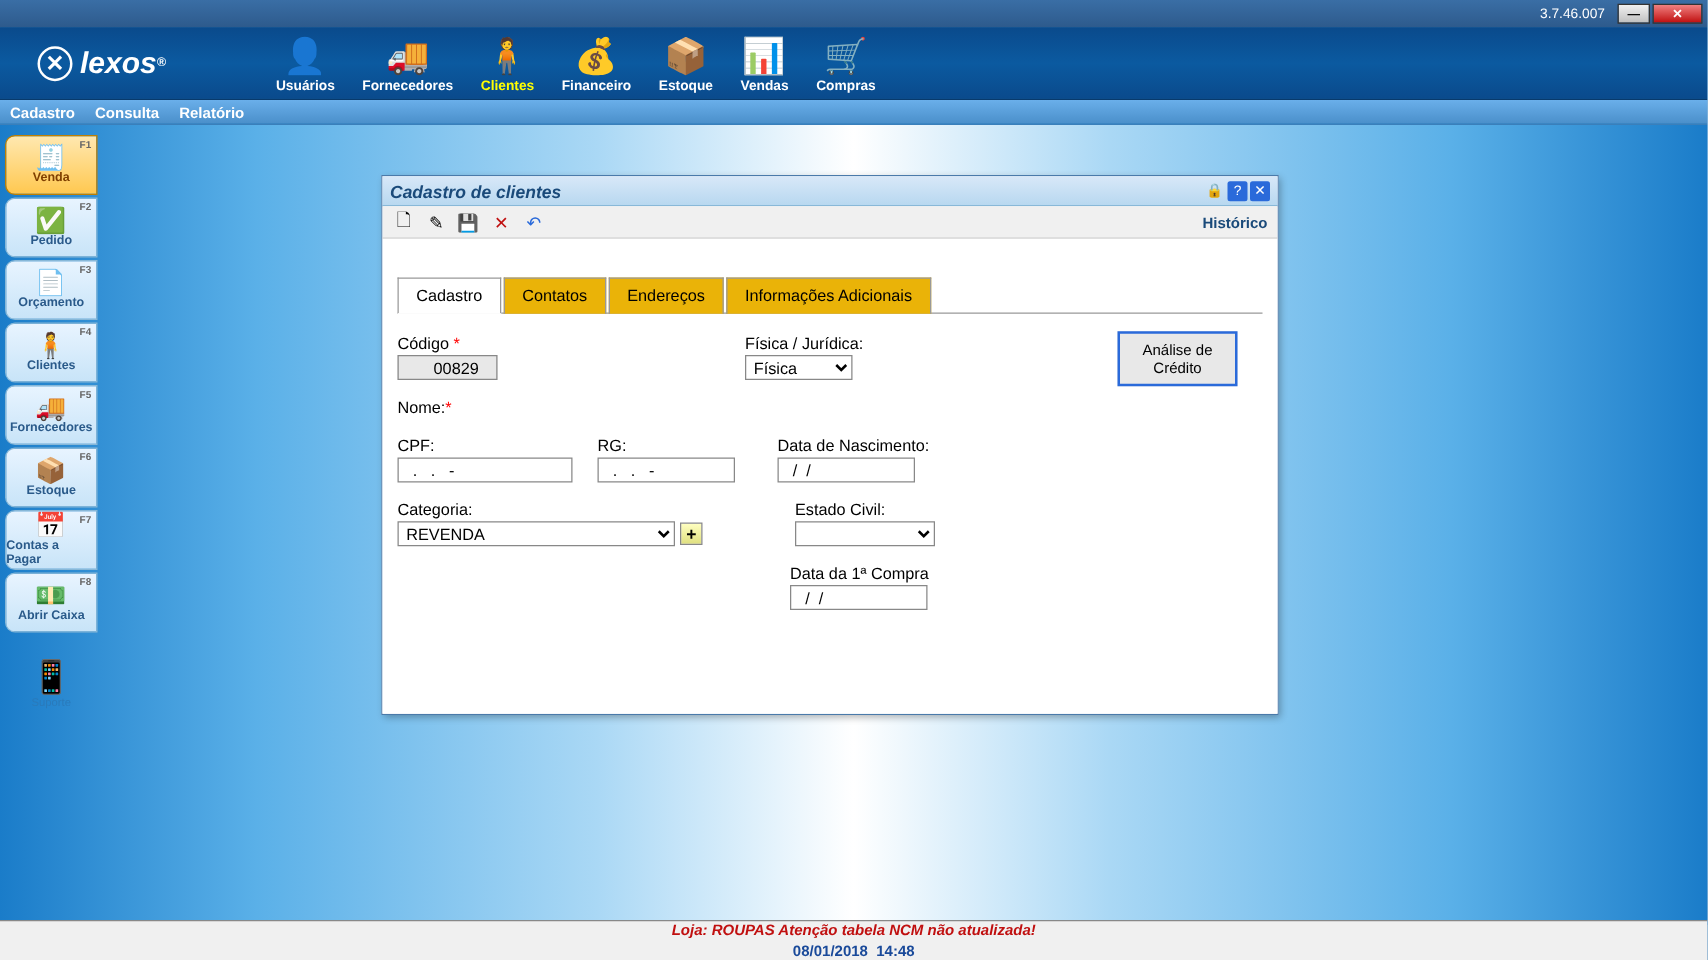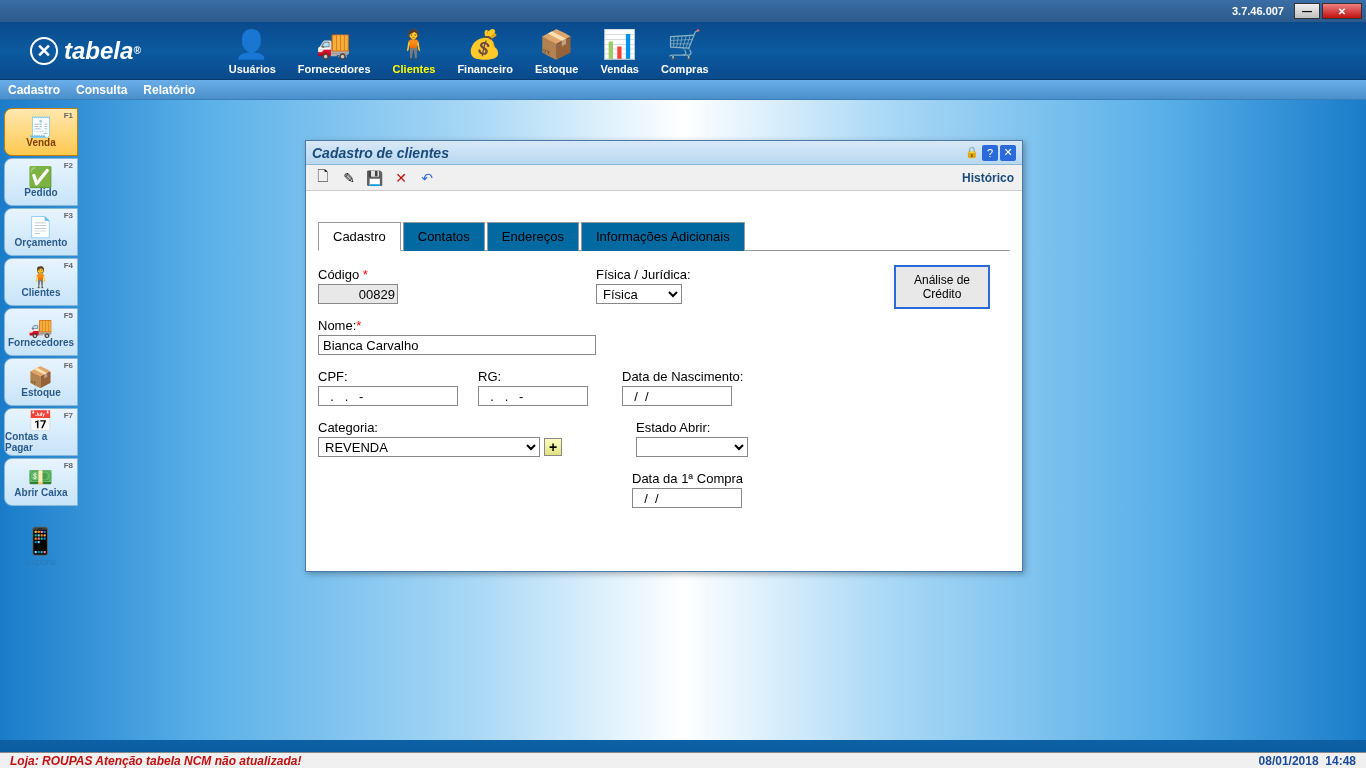--- a/index.html
+++ b/index.html
@@ -1,20 +1,20 @@
 <!DOCTYPE html>
 <html><head>
 <meta charset="utf-8">
 <style>
 * { box-sizing: border-box; margin: 0; padding: 0; font-family: Arial, sans-serif; }
 body { width: 1366px; height: 768px; overflow: hidden; background: linear-gradient(to bottom, #0a5a9c 0%, #1a7cc9 20%, #3a9ee0 50%, #1a7cc9 80%, #0a5a9c 100%); position: relative; }
 
 
 .titlebar { height: 22px; background: linear-gradient(to bottom, #3a6ea5 0%, #2d5a8c 100%); display: flex; justify-content: flex-end; align-items: center; padding-right: 4px; }
-.version { color: #fff; font-size: 11px; font-weight: bold; margin-right: 8px; }
+.version { color: #fff; font-size: 11px; font-weight: normal; margin-right: 8px; }
 .win-btn { width: 26px; height: 16px; margin-left: 2px; border: 1px solid #333; display: flex; align-items: center; justify-content: center; font-size: 10px; font-weight: bold; cursor: pointer; }
 .win-min { background: linear-gradient(to bottom, #f0f0f0, #c0c0c0); }
 .win-close { background: linear-gradient(to bottom, #f08080, #c01010); color: #fff; width: 40px; }
 
 
 .top-toolbar { height: 58px; background: linear-gradient(to bottom, #0a4a8c 0%, #0b5aa0 50%, #0a4a8c 100%); border-bottom: 1px solid #083a6c; display: flex; align-items: center; padding-left: 30px; }
 .logo { color: #fff; font-size: 24px; font-weight: bold; font-style: italic; display: flex; align-items: center; margin-right: 80px; }
 .logo-icon { width: 28px; height: 28px; border: 2px solid #fff; border-radius: 50%; display: flex; align-items: center; justify-content: center; margin-right: 6px; font-size: 18px; font-style: normal; }
 .top-nav { display: flex; gap: 6px; }
 .top-nav-item { display: flex; flex-direction: column; align-items: center; padding: 2px 8px; cursor: pointer; color: #fff; font-size: 11px; font-weight: bold; }
@@ -48,61 +48,61 @@
 
 .win-toolbar { height: 26px; background: #f0f0f0; border-bottom: 1px solid #ccc; display: flex; align-items: center; padding: 0 8px; justify-content: space-between; }
 .win-tools { display: flex; gap: 8px; }
 .tool-btn { width: 18px; height: 18px; display: flex; align-items: center; justify-content: center; cursor: pointer; font-size: 14px; }
 .historico { color: #1a4a7a; font-size: 12px; font-weight: bold; cursor: pointer; }
 
 .win-body { padding: 30px 12px 20px 12px; background: #fff; min-height: 380px; }
 
 
 .tabs { display: flex; border-bottom: 1px solid #999; margin-bottom: 16px; }
-.tab { padding: 6px 14px; font-size: 13px; border: 1px solid #999; border-bottom: none; background: #0369a1; cursor: pointer; margin-right: 2px; position: relative; top: 1px; }
+.tab { padding: 6px 14px; font-size: 13px; border: 1px solid #999; border-bottom: none; background: #eab308; cursor: pointer; margin-right: 2px; position: relative; top: 1px; }
 .tab.active { background: #fff; border-bottom: 1px solid #fff; }
 
 
 .form-row { display: flex; gap: 28px; margin-bottom: 14px; }
 .form-col { display: flex; flex-direction: column; }
 .form-label { font-size: 13px; color: #000; margin-bottom: 2px; }
 .req { color: red; }
 .form-input { border: 1px solid #888; padding: 2px 4px; font-size: 13px; height: 20px; background: #fff; }
 .form-select { border: 1px solid #888; padding: 1px 2px; font-size: 13px; height: 20px; background: #fff; }
-.codigo-input { width: 80px; background: #e8e8e8; text-align: right; padding-right: 2px; }
+.codigo-input { width: 80px; background: #e8e8e8; text-align: right; padding-right: 14px; }
 .nome-input { width: 278px; }
 .cpf-input { width: 140px; }
 .rg-input { width: 110px; }
 .data-input { width: 110px; }
 .sexo-select { width: 118px; }
 .fj-select { width: 86px; }
 .cat-select { width: 222px; }
 .ec-select { width: 112px; }
 .plus-btn { width: 18px; height: 18px; background: linear-gradient(to bottom,#ffffc0,#e0e080); border: 1px solid #888; font-weight: bold; font-size: 14px; line-height: 14px; cursor: pointer; margin-left: 4px; }
 
 .analise-btn { position: absolute; right: 32px; top: 124px; width: 96px; height: 44px; background: #e8e8e8; border: 2px solid #2a6ada; font-size: 12px; cursor: pointer; text-align: center; padding-top: 6px; }
 
 
-.statusbar { position: absolute; bottom: 0; left: 0; right: 0; height: 16px; background: #f0f0f0; border-top: 1px solid #888; display: flex; align-items: center; justify-content: space-between; padding: 0 10px; font-size: 12px; }
+.statusbar { position: absolute; bottom: 0; left: 0; right: 0; height: 32px; background: #f0f0f0; border-top: 1px solid #888; display: flex; align-items: center; justify-content: space-between; padding: 0 10px; font-size: 12px; flex-direction: column; }
 .status-left { color: #c01010; font-weight: bold; font-style: italic; }
 .status-right { color: #1a4a9a; font-weight: bold; }
 </style>
 </head>
 <body>
 
 <div class="titlebar">
   <span class="version">3.7.46.007</span>
   <div class="win-btn win-min">—</div>
   <div class="win-btn win-close">✕</div>
 </div>
 
 <div class="top-toolbar">
   <div class="logo">
     <span class="logo-icon">✕</span>
-    <span>tabela</span>
+    <span>lexos</span>
       <sup style="font-size:10px">®</sup>
   </div>
   <div class="top-nav">
     <div class="top-nav-item">
       <span class="top-nav-icon">👤</span>
       <span>Usuários</span>
     </div>
     <div class="top-nav-item">
       <span class="top-nav-icon">🚚</span>
       <span>Fornecedores</span>
@@ -224,21 +224,20 @@
           <span class="form-label">Física / Jurídica:</span>
           <select class="form-select fj-select">
             <option>Física</option>
           </select>
         </div>
       </div>
 
       <div class="form-row">
         <div class="form-col">
           <span class="form-label"><span>Nome:</span><span class="req">*</span></span>
-          <input class="form-input nome-input" value="Bianca Carvalho" style="">
         </div>
       </div>
 
       <div class="form-row" style="gap:20px">
         <div class="form-col">
           <span class="form-label">CPF:</span>
           <input class="form-input cpf-input" value="  .   .   -" style="">
         </div>
         <div class="form-col">
           <span class="form-label">RG:</span>
@@ -254,21 +253,21 @@
         <div class="form-col">
           <span class="form-label">Categoria:</span>
           <div style="display:flex;align-items:center">
             <select class="form-select cat-select">
               <option>REVENDA</option>
             </select>
             <button class="plus-btn">+</button>
           </div>
         </div>
         <div class="form-col">
-          <span class="form-label">Estado Abrir:</span>
+          <span class="form-label">Estado Civil:</span>
           <select class="form-select ec-select"><option></option></select>
         </div>
       </div>
 
       <div class="form-row">
         <div class="form-col" style="margin-left:314px">
           <span class="form-label">Data da 1ª Compra</span>
           <input class="form-input data-input" value="  /  /" style="">
         </div>
       </div>

